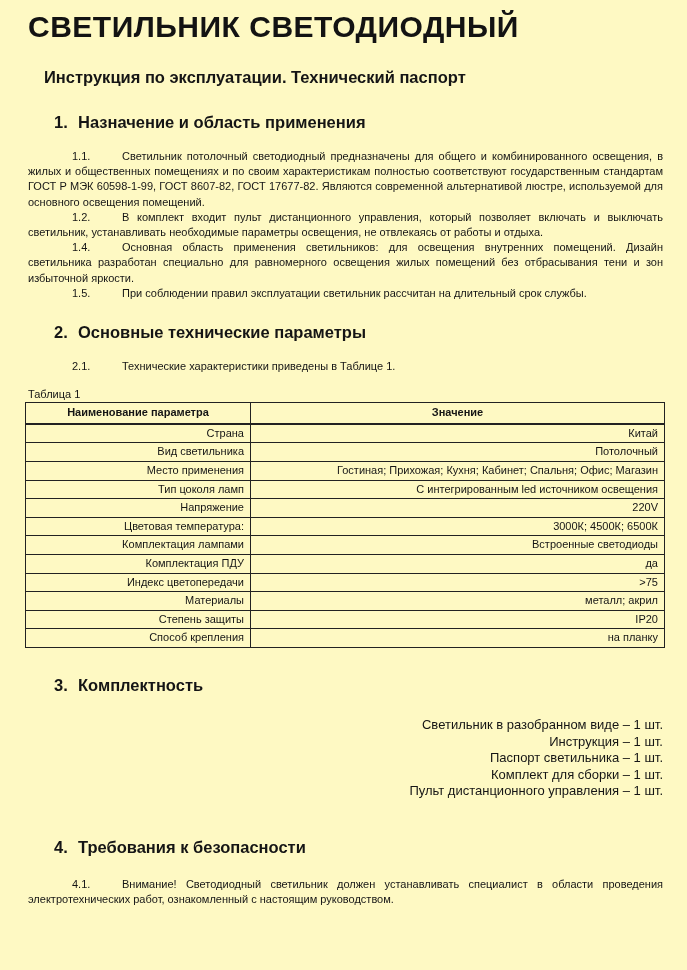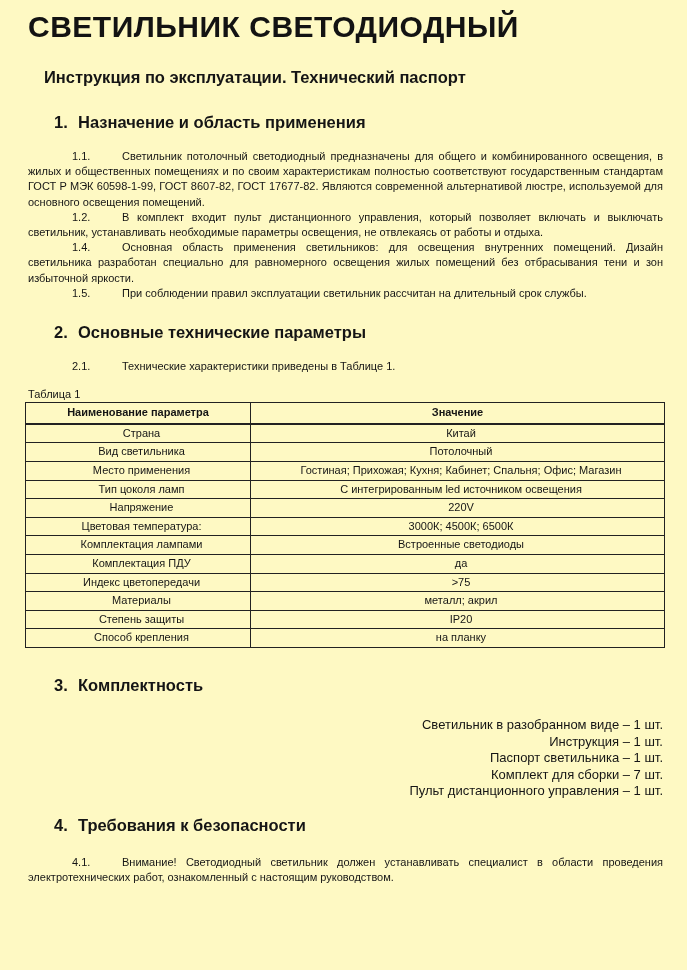--- a/index.html
+++ b/index.html
@@ -61,30 +61,30 @@
     margin-left: -3px;
     border-collapse: collapse;
     font-size: 11px;
     border-radius: 11px;
   }
   table.params th, table.params td {
     border: 1px solid #222;
     padding: 1px 6px 2px 13px;
     line-height: 14.6px;
     vertical-align: top;
-    text-align: center;
+    text-align: right;
   }
   table.params th {
     text-align: center;
     font-weight: bold;
     padding: 2px 4px 3px 4px;
     border-bottom-width: 2px;
   }
   table.params col.c1 { width: 225px; }
-  .section-3 { margin-bottom: 16px; }
+  .section-3 { margin-bottom: 38px; }
   .section-3 .section-heading { margin-bottom: 22px; }
   .kit-list {
     list-style: none;
     margin-left: 50px;
     font-size: 13px;
     line-height: 16.6px;
     text-align: right;
   }
   .section-4 .section-heading { margin-bottom: 20px; }
 </style>
@@ -171,21 +171,21 @@
       </tbody>
     </table>
   </div>
 
   <div class="section-3">
     <h2 class="section-heading"><span class="hnum">3.</span><span>Комплектность</span></h2>
     <ul class="kit-list">
       <li>Светильник в разобранном виде – 1 шт.</li>
       <li>Инструкция – 1 шт.</li>
       <li>Паспорт светильника – 1 шт.</li>
-      <li>Комплект для сборки – 7 шт.</li>
+      <li>Комплект для сборки – 1 шт.</li>
       <li>Пульт дистанционного управления – 1 шт.</li>
     </ul>
   </div>
 
   <div class="section-4">
     <h2 class="section-heading"><span class="hnum">4.</span><span>Требования к безопасности</span></h2>
     <p class="para"><span class="pnum">4.1.</span><span>Внимание! Светодиодный светильник должен устанавливать специалист в области проведения электротехнических работ, ознакомленный с настоящим руководством.</span></p>
 
   </div>
 

